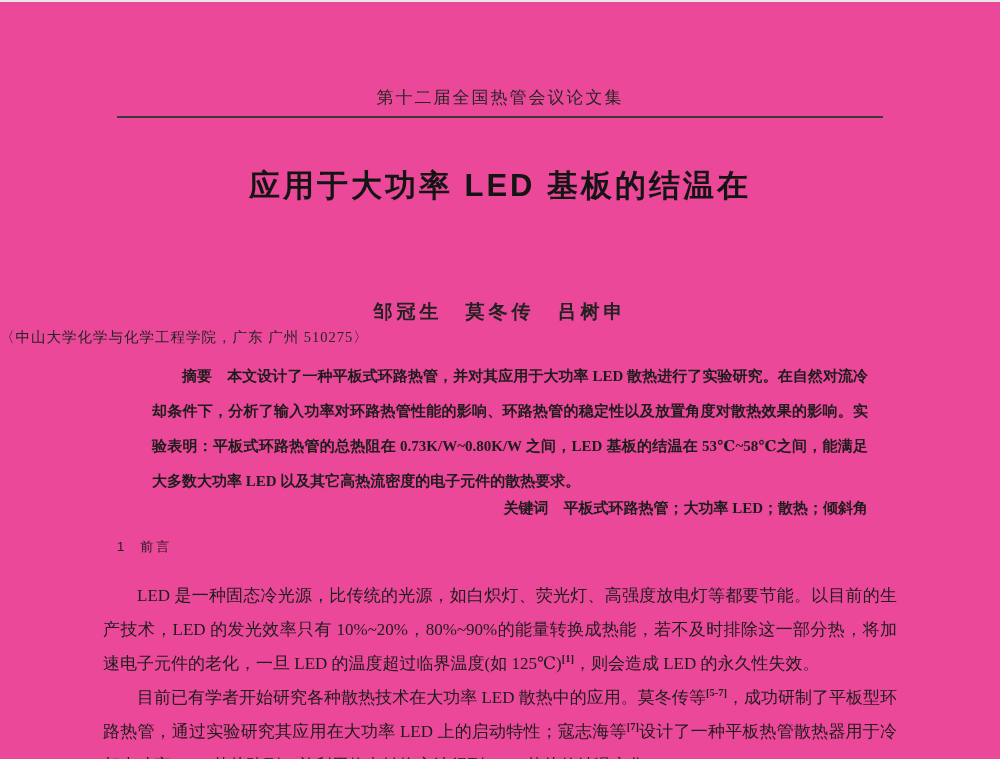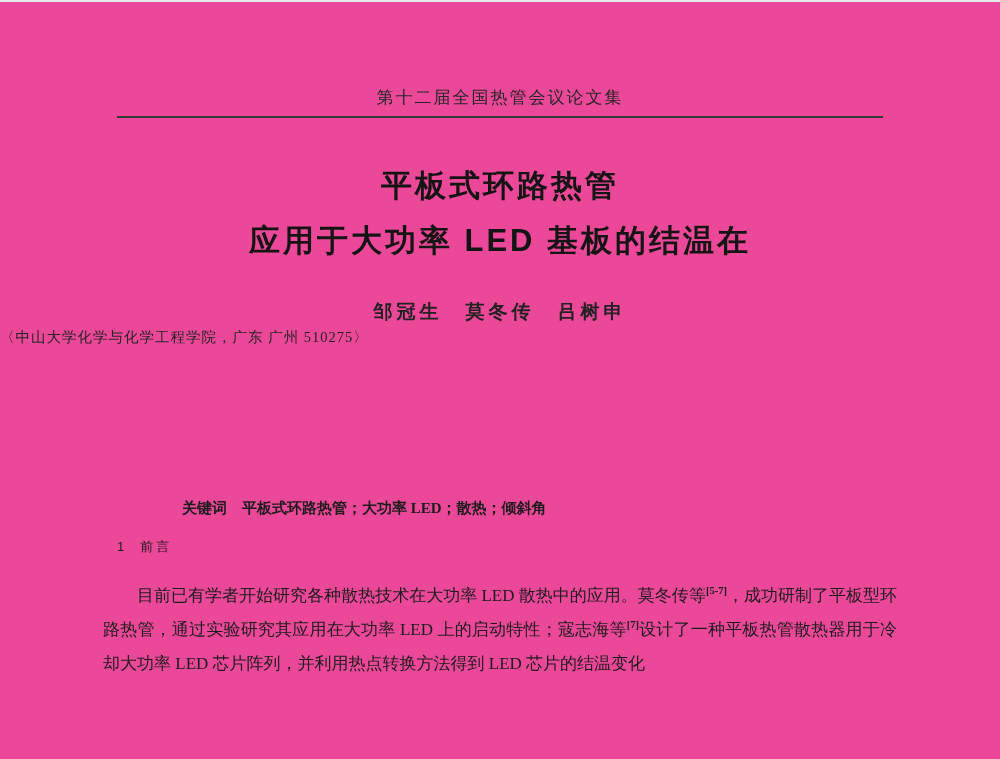--- a/index.html
+++ b/index.html
@@ -67,20 +67,21 @@
     color: #1c1c1c;
   }
   .keywords {
     position: absolute;
     top: 497px; left: 152px;
     width: 716px;
     font-size: 15px;
     font-weight: bold;
     text-indent: 2em;
     color: #1c1c1c;
+    text-align: right;
   }
   .run-label {
     font-family: "Liberation Sans", "DejaVu Sans", sans-serif;
     font-weight: bold;
   }
   .section-heading {
     position: absolute;
     top: 536px; left: 117px;
     font-family: "Liberation Sans", "DejaVu Sans", sans-serif;
     font-size: 13px;
@@ -108,32 +109,33 @@
 </head>
 <body>
 
 <div class="page">
 
   <div class="running-header">第十二届全国热管会议论文集</div>
 
   <div class="header-rule"></div>
 
   <div class="paper-title">
-    <div>平板式环路热管</div>
     <div>应用于大功率 LED 基板的结温在</div>
   </div>
 
   <div class="authors">邹冠生　莫冬传　吕树申</div>
 
   <div class="affiliation">〈中山大学化学与化学工程学院，广东 广州 510275〉</div>
 
+  <div class="abstract"><span class="run-label">摘要</span><span>　本文设计了一种平板式环路热管，并对其应用于大功率 LED 散热进行了实验研究。在自然对流冷却条件下，分析了输入功率对环路热管性能的影响、环路热管的稳定性以及放置角度对散热效果的影响。实验表明：平板式环路热管的总热阻在 0.73K/W~0.80K/W 之间，LED 基板的结温在 53℃~58℃之间，能满足大多数大功率 LED 以及其它高热流密度的电子元件的散热要求。</span></div>
 
   <div class="keywords"><span class="run-label">关键词</span><span>　平板式环路热管；大功率 LED；散热；倾斜角</span></div>
 
   <div class="section-heading">
     <span class="sec-num">1</span><span class="sec-title">前言</span>
   </div>
 
   <div class="body-text">
+    <p><span>LED 是一种固态冷光源，比传统的光源，如白炽灯、荧光灯、高强度放电灯等都要节能。以目前的生产技术，LED 的发光效率只有 10%~20%，80%~90%的能量转换成热能，若不及时排除这一部分热，将加速电子元件的老化，一旦 LED 的温度超过临界温度(如 125℃)</span><sup class="ref">[1]</sup><span>，则会造成 LED 的永久性失效。</span></p>
     <p><span>目前已有学者开始研究各种散热技术在大功率 LED 散热中的应用。莫冬传等</span><sup class="ref">[5-7]</sup><span>，成功研制了平板型环路热管，通过实验研究其应用在大功率 LED 上的启动特性；寇志海等</span><sup class="ref">[7]</sup><span>设计了一种平板热管散热器用于冷却大功率 LED 芯片阵列，并利用热点转换方法得到 LED 芯片的结温变化</span></p>
   </div>
 
 </div>
 
 </body></html>

